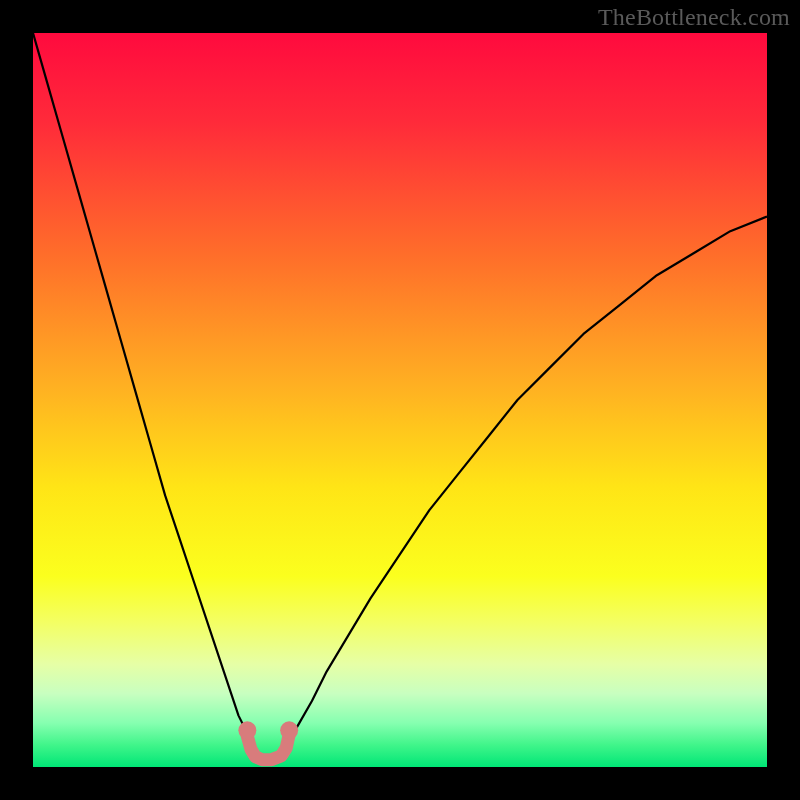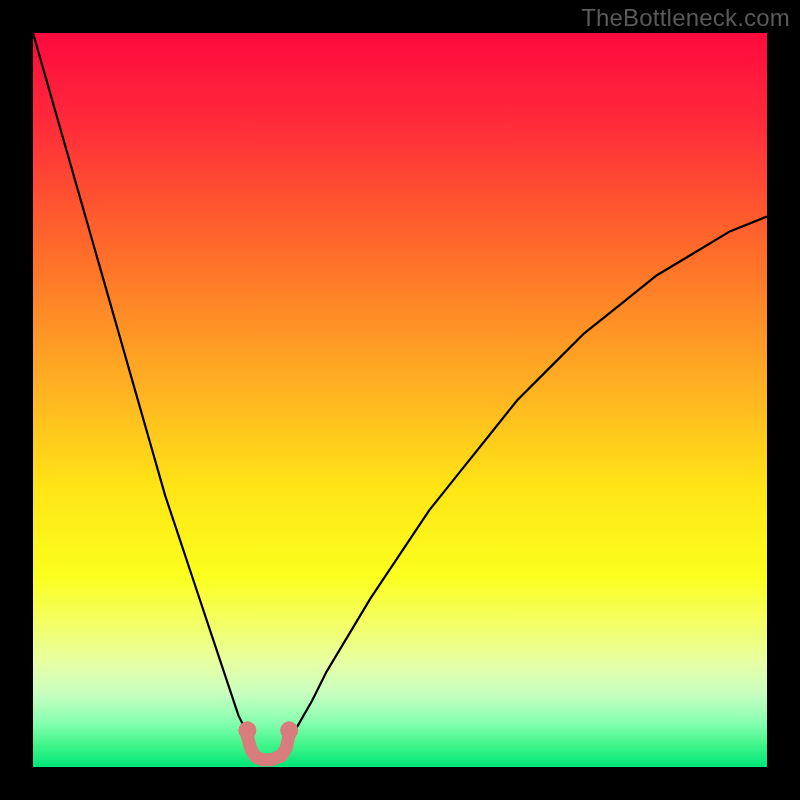--- a/index.html
+++ b/index.html
@@ -12,21 +12,21 @@
   }
   .chart-container {
     position: relative;
     width: 800px;
     height: 800px;
   }
   .watermark {
     position: absolute;
     top: 4px;
     right: 10px;
-    font-family: Liberation Sans, sans-serif;
+    font-family: Liberation Serif, serif;
     font-size: 24px;
     font-weight: 500;
     color: #5a5a5a;
     letter-spacing: 0.2px;
     z-index: 20;
   }
   svg.plot {
     position: absolute;
     left: 0;
     top: 0;

